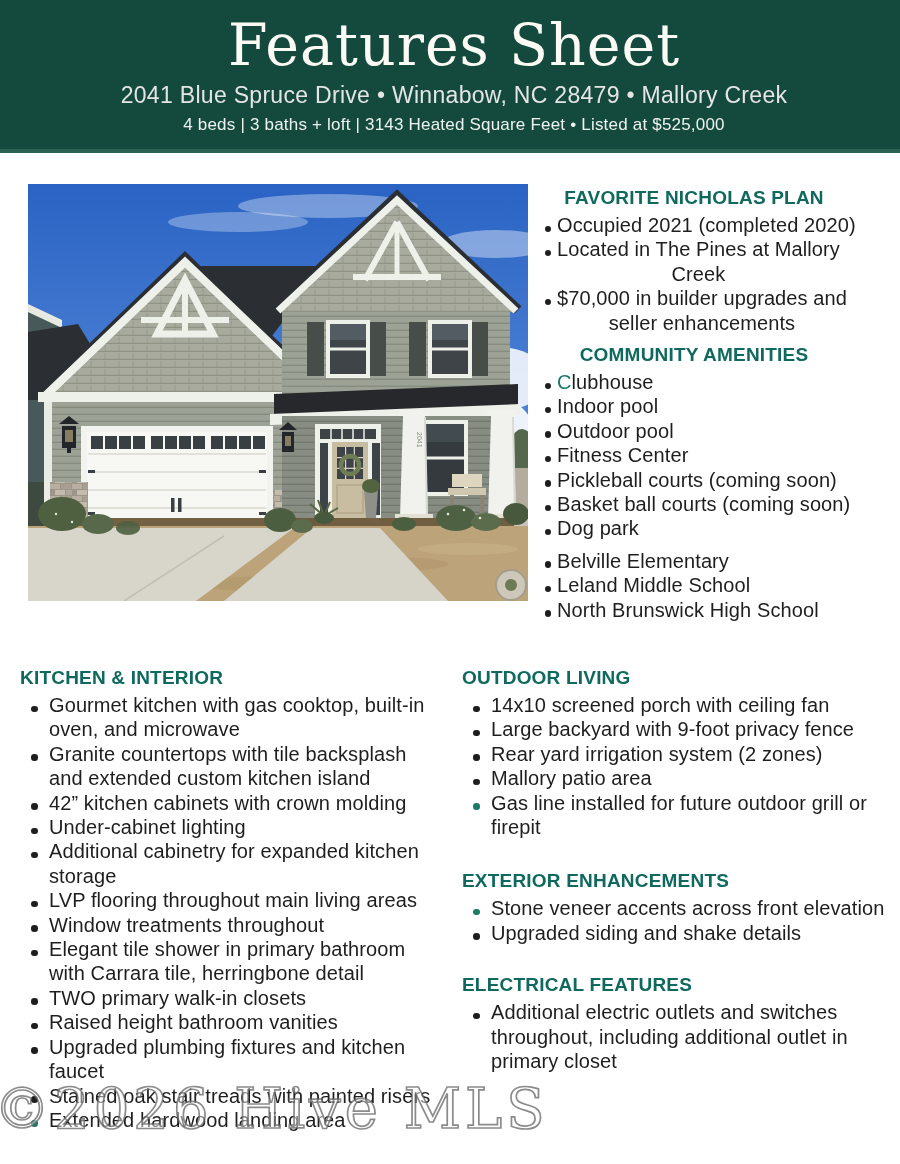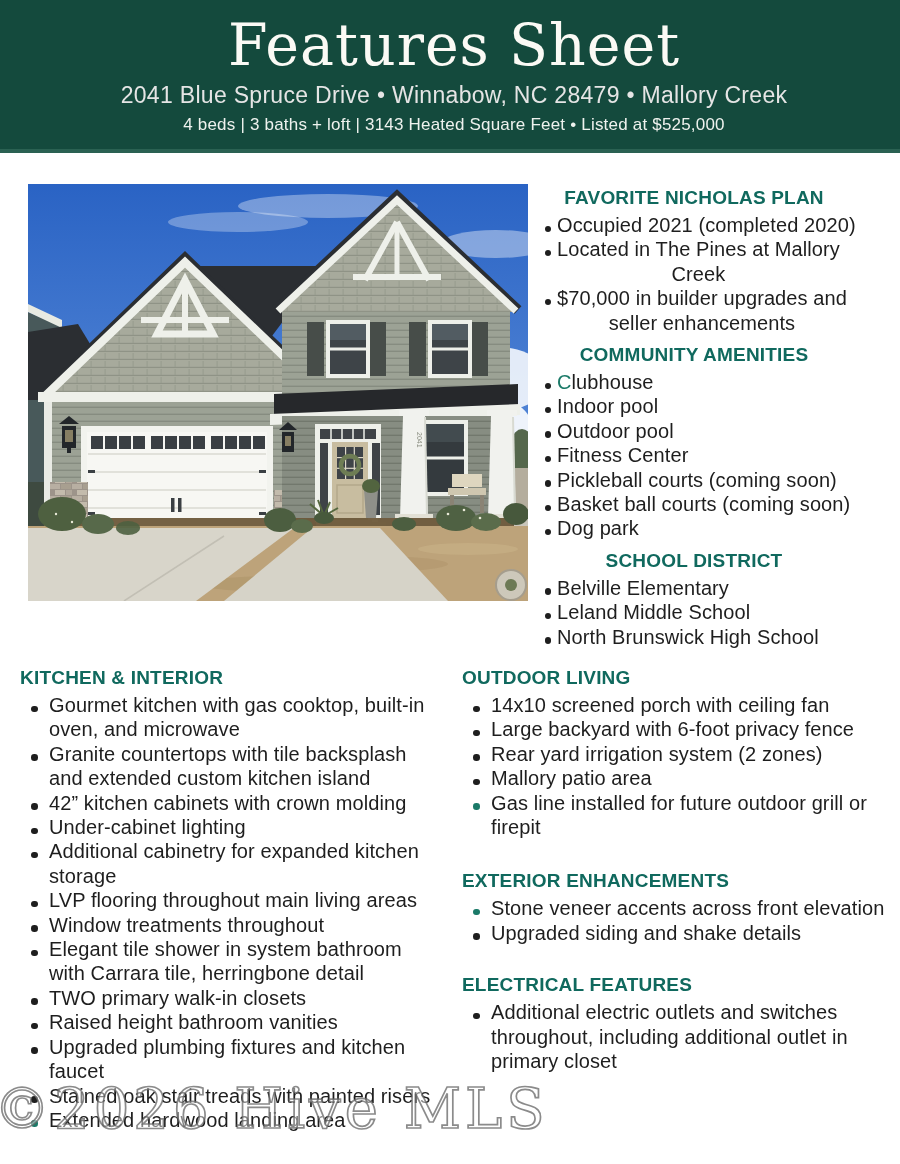--- a/index.html
+++ b/index.html
@@ -384,21 +384,20 @@
             <span class="dot"></span>
             <span class="txt">Basket ball courts (coming soon)</span>
           </li>
           <li>
             <span class="dot"></span>
             <span class="txt">Dog park</span>
           </li>
         </ul>
       </div>
       <div class="sec">
-        <h2 class="sec-h">SCHOOL DISTRICT</h2>
         <ul>
           <li>
             <span class="dot"></span>
             <span class="txt">Belville Elementary</span>
           </li>
           <li>
             <span class="dot"></span>
             <span class="txt">Leland Middle School</span>
           </li>
           <li>
@@ -438,21 +437,21 @@
           <li>
             <span class="dot"></span>
             <span class="txt">LVP flooring throughout main living areas</span>
           </li>
           <li>
             <span class="dot"></span>
             <span class="txt">Window treatments throughout</span>
           </li>
           <li>
             <span class="dot"></span>
-            <span class="txt">Elegant tile shower in system bathroom
+            <span class="txt">Elegant tile shower in primary bathroom
 with Carrara tile, herringbone detail</span>
           </li>
           <li>
             <span class="dot"></span>
             <span class="txt">TWO primary walk-in closets</span>
           </li>
           <li>
             <span class="dot"></span>
             <span class="txt">Raised height bathroom vanities</span>
           </li>
@@ -475,21 +474,21 @@
   <section class="col col-br">
       <div class="sec">
         <h2 class="sec-h">OUTDOOR LIVING</h2>
         <ul>
           <li>
             <span class="dot"></span>
             <span class="txt">14x10 screened porch with ceiling fan</span>
           </li>
           <li>
             <span class="dot"></span>
-            <span class="txt">Large backyard with 6-foot privacy fence</span>
+            <span class="txt">Large backyard with 9-foot privacy fence</span>
           </li>
           <li>
             <span class="dot"></span>
             <span class="txt">Rear yard irrigation system (2 zones)</span>
           </li>
           <li>
             <span class="dot"></span>
             <span class="txt">Mallory patio area</span>
           </li>
           <li>

